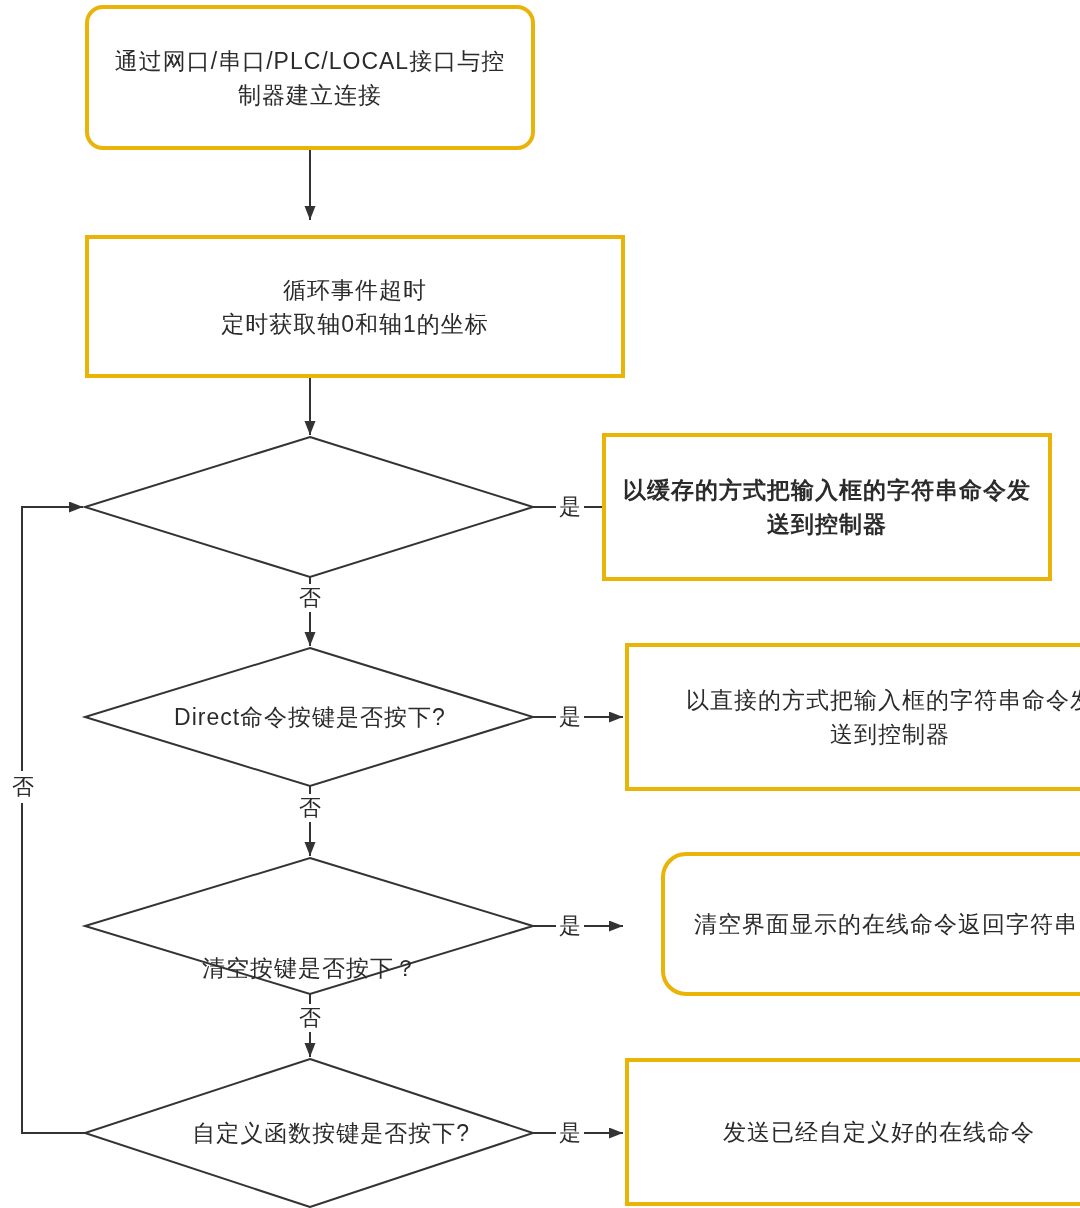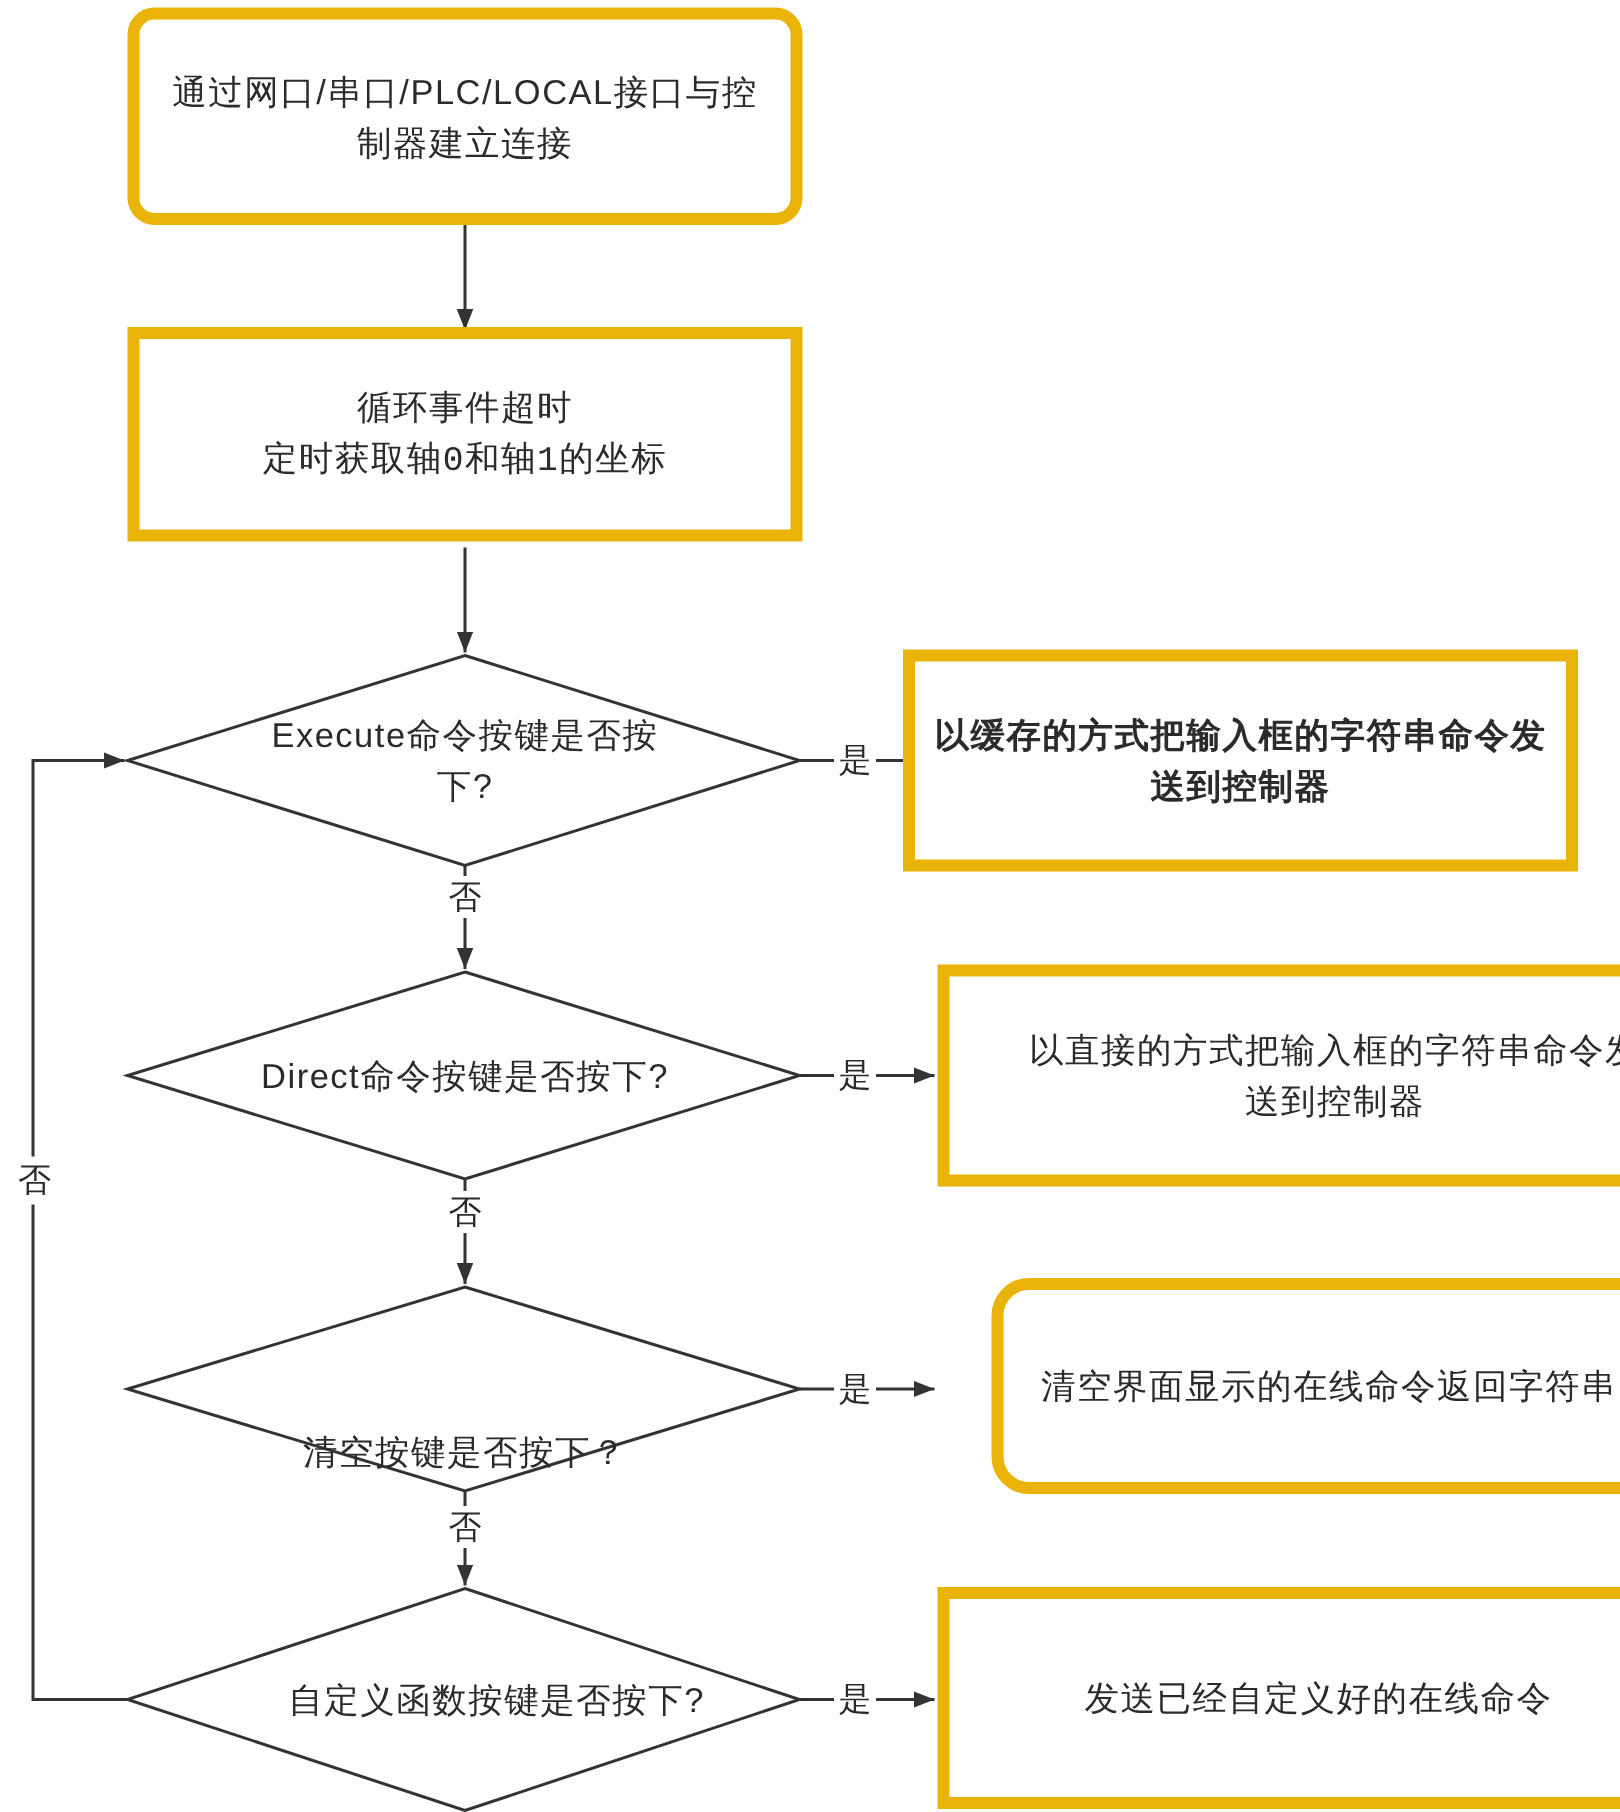--- a/index.html
+++ b/index.html
@@ -19,37 +19,37 @@
   .wires {
     position: absolute;
     left: 0;
     top: 0;
     width: 1080px;
     height: 1208px;
   }
   .node {
     position: absolute;
     box-sizing: border-box;
-    border: 8px solid #eab308;
+    border: 4px solid #eab308;
     background: #ffffff;
     display: flex;
     align-items: center;
     justify-content: center;
     text-align: center;
     font-size: 23px;
     line-height: 34px;
     white-space: pre-line;
     letter-spacing: 1px;
   }
   .node.rounded { border-radius: 18px; }
 
   
   .n-start   { left: 85px;  top: 5px;    width: 450px; height: 145px; }
   
-  .n-process { left: 85px;  top: 218px;  width: 450px; height: 143px; font-family: Liberation Mono, monospace; }
+  .n-process { left: 85px;  top: 235px;  width: 540px; height: 143px; }
   
   .n-act1 { left: 602px; top: 433px;  width: 450px; height: 148px; font-weight: bold; }
   .n-act2 { left: 625px; top: 643px;  width: 530px; height: 148px; }
   .n-act3 { left: 661px; top: 852px;  width: 450px; height: 144px; border-radius: 25px; }
   .n-act4 { left: 625px; top: 1058px; width: 508px; height: 148px; }
 
   
   .dtext {
     position: absolute;
     width: 340px;
@@ -119,22 +119,20 @@
   <div class="node rounded n-start">
     <span>通过网口/串口/PLC/LOCAL接口与控
 制器建立连接</span>
   </div>
 
   <div class="node n-process">
     <span>循环事件超时
 定时获取轴0和轴1的坐标</span>
   </div>
 
-  <div class="dtext q1">Execute命令按键是否按
-下?</div>
   <div class="dtext q2">Direct命令按键是否按下?</div>
   <div class="dtext q3">清空按键是否按下？</div>
   <div class="dtext q4">自定义函数按键是否按下?</div>
 
   <div class="node n-act1">
     <span>以缓存的方式把输入框的字符串命令发
 送到控制器</span>
   </div>
   <div class="node n-act2">
     <span>以直接的方式把输入框的字符串命令发

